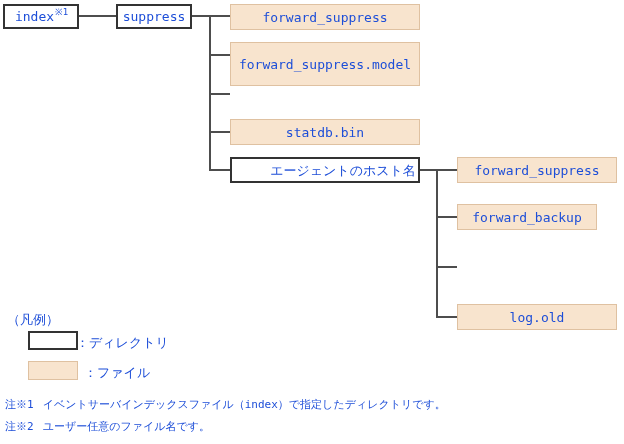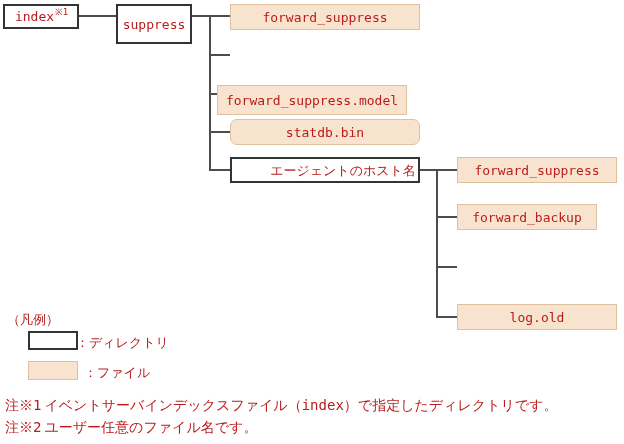--- a/index.html
+++ b/index.html
@@ -1,21 +1,21 @@
 <!DOCTYPE html>
 <html><head>
 <meta charset="utf-8">
 <style>
   html,body{margin:0;padding:0;background:#ffffff;}
   .canvas{
     position:relative;
     width:624px;height:444px;
     background:#ffffff;
     font-family:"DejaVu Sans Mono","Liberation Mono",monospace;
-    color:#b91c1c;
+    color:#1d4ed8;
     overflow:hidden;
   }
   .box{
     position:absolute;
     display:flex;align-items:center;justify-content:center;
     font-size:13px;line-height:1;white-space:nowrap;
     box-sizing:border-box;
   }
   .dir{
     background:#ffffff;
@@ -31,22 +31,22 @@
   }
   .hline,.vline{position:absolute;background:#4d4d4d;}
   .hline{height:2px;}
   .vline{width:2px;}
   .legend-title{position:absolute;font-size:13px;}
   .swatch{position:absolute;box-sizing:border-box;}
   .swatch.dir-sw{background:#ffffff;border:2px solid #333333;}
   .swatch.file-sw{background:#f8e4ce;border:1px solid #dfc1a1;}
   .legend-label{position:absolute;font-size:13px;white-space:nowrap;}
   .note{
-    position:absolute;display:flex;gap:3px;
-    font-size:14px;white-space:nowrap;
+    position:absolute;display:flex;gap:9px;
+    font-size:11px;white-space:nowrap;
   }
 </style>
 </head>
 <body>
 
 <div class="canvas">
 
   <div class="hline" style="left:79px;top:15px;width:37px;"></div>
   <div class="hline" style="left:192px;top:15px;width:38px;"></div>
   <div class="vline" style="left:209px;top:15px;height:156px;"></div>
@@ -57,31 +57,31 @@
   <div class="hline" style="left:420px;top:169px;width:37px;"></div>
   <div class="vline" style="left:436px;top:169px;height:149px;"></div>
   <div class="hline" style="left:436px;top:216px;width:21px;"></div>
   <div class="hline" style="left:436px;top:266px;width:21px;"></div>
   <div class="hline" style="left:436px;top:316px;width:21px;"></div>
 
   <div class="box dir" style="left:3px;top:4px;width:76px;height:25px;">
     <span>index</span>
       <sup>※1</sup>
   </div>
-  <div class="box dir" style="left:116px;top:4px;width:76px;height:40px;">
+  <div class="box dir" style="left:116px;top:4px;width:76px;height:25px;">
     <span>suppress</span>
   </div>
 
   <div class="box file" style="left:230px;top:4px;width:190px;height:26px;">
     <span>forward_suppress</span>
   </div>
-  <div class="box file" style="left:217px;top:42px;width:190px;height:30px;margin-top:43px;">
+  <div class="box file" style="left:230px;top:42px;width:190px;height:44px;">
     <span>forward_suppress.model</span>
   </div>
-  <div class="box file" style="left:230px;top:119px;width:190px;height:26px;border-radius:7px;">
+  <div class="box file" style="left:230px;top:119px;width:190px;height:26px;">
     <span>statdb.bin</span>
   </div>
   <div class="box dir" style="left:230px;top:157px;width:190px;height:26px;padding-left:36px;">
     <span>エージェントのホスト名</span>
   </div>
 
   <div class="box file" style="left:457px;top:157px;width:160px;height:26px;">
     <span>forward_suppress</span>
   </div>
   <div class="box file" style="left:457px;top:204px;width:140px;height:26px;">

